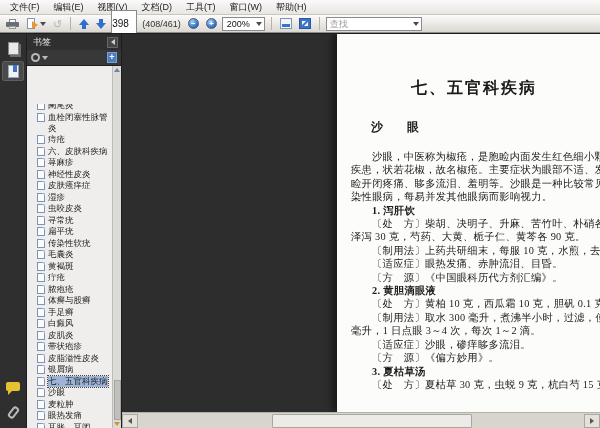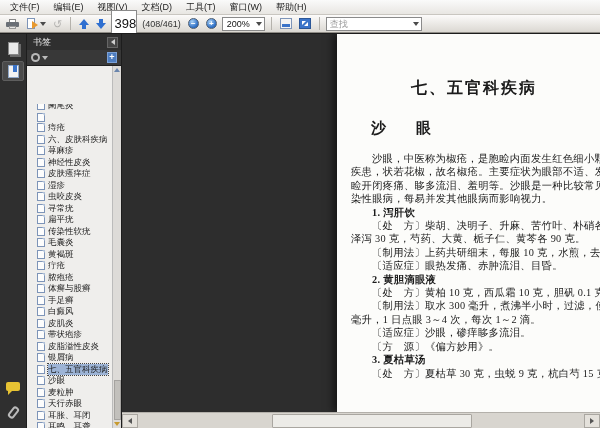--- a/index.html
+++ b/index.html
@@ -29,21 +29,21 @@
   .ic-export .pg { position:absolute; left:1px; top:0; width:8px; height:11px; background:#fff; border:1px solid #7d94b8; }
   .ic-export .ar { position:absolute; right:0; bottom:1px; width:0; height:0; border-top:4px solid transparent; border-bottom:4px solid transparent; border-left:6px solid #e8992e; }
 
   .ic-undo { font-size:11px; color:#555; line-height:12px; }
 
   .nav-arrow { display:flex; flex-direction:column; align-items:center; }
   .nav-arrow .tri-up { width:0; height:0; border-left:5px solid transparent; border-right:5px solid transparent; border-bottom:6px solid #2f6fd0; }
   .nav-arrow .stem { width:4px; height:4px; background:#2f6fd0; }
   .nav-arrow .tri-dn { width:0; height:0; border-left:5px solid transparent; border-right:5px solid transparent; border-top:6px solid #2f6fd0; }
 
-  .page-input { width:26px; height:28px; font-size:13px; text-align:right; border:1px solid #8a8a8a; background:#fff; color:#111; }
+  .page-input { width:26px; height:28px; font-size:10px; text-align:left; border:1px solid #8a8a8a; background:#fff; color:#111; }
   .page-count { font-size:9px; color:#333; white-space:nowrap; padding:0 2px; }
 
   .ic-zoom { width:11px; height:11px; border-radius:50%; background:radial-gradient(circle at 35% 30%, #a8d0f5, #2a6cc4 70%); border:1px solid #4d5d72;
              color:#fff; font-size:8px; line-height:9px; text-align:center; font-weight:bold; }
 
   .combo { height:14px; background:#fff; border:1px solid #8a8a8a; display:flex; align-items:center; font-size:9px; color:#111; padding:0 2px 0 4px; }
   .combo .caret-down { margin-left:6px; }
 
   .ic-fitw { width:12px; height:11px; background:#f4f4f4; border:1px solid #7d94b8; position:relative; }
   .ic-fitw::after { content:""; position:absolute; left:1px; right:1px; bottom:1px; height:3px; background:#3b74c9; }
@@ -96,21 +96,21 @@
   .bk-scroll { width:9px; background:#dddbd8; border-left:1px solid #bbb; display:flex; flex-direction:column; align-items:center; justify-content:space-between; padding:2px 0; }
   .chev-up { width:0; height:0; border-left:3px solid transparent; border-right:3px solid transparent; border-bottom:4px solid #6a85ad; }
   .chev-dn { width:0; height:0; border-left:3px solid transparent; border-right:3px solid transparent; border-top:4px solid #c79a2e; }
   .bk-thumb { width:7px; height:40px; background:#c2c0bc; border:1px solid #a5a3a0; margin-top:auto; margin-bottom:2px; }
 
   
   .docpane { flex:1; position:relative; background:#2d2d2d; overflow:hidden; }
   .page { position:absolute; left:215px; top:0; right:0; bottom:16px; background:#fcfcfa; box-shadow:-4px 0 8px rgba(0,0,0,.55); overflow:hidden;
           font-family:"Liberation Serif","DejaVu Serif",serif; color:#1b1b1b; }
   .doc-title { margin:44px 0 0 74px; font-size:16px; font-weight:bold; letter-spacing:2px; white-space:nowrap; }
-  .doc-heading { margin:20px 0 0 34px; font-size:15px; font-weight:bold; white-space:nowrap; }
+  .doc-heading { margin:20px 0 0 34px; font-size:12px; font-weight:bold; white-space:nowrap; }
   .doc-lines { margin:14px 0 0 14px; }
   .dline { font-size:10.3px; line-height:13.4px; white-space:nowrap; letter-spacing:.3px; }
   .dline.ind { padding-left:21px; }
   .dline.bold { font-weight:bold; }
 
   .hscroll { position:absolute; left:0; right:0; bottom:0; height:16px; background:#d8d5cf; border-top:1px solid #b3b0aa; display:flex; align-items:center; }
   .hs-btn { width:16px; height:14px; background:#e4e1db; border:1px solid #aaa7a1; display:flex; align-items:center; justify-content:center; }
   .tri-l { width:0; height:0; border-top:3px solid transparent; border-bottom:3px solid transparent; border-right:4px solid #555; }
   .tri-r { width:0; height:0; border-top:3px solid transparent; border-bottom:3px solid transparent; border-left:4px solid #555; }
   .hs-track { flex:1; position:relative; height:14px; }
@@ -221,20 +221,21 @@
         <span class="ic-newbk">+</span>
       </div>
       <div class="bk-body">
         <div class="bk-list" id="bk-list">
             <div class="bk-item clipped">
               <span class="bk-icon"></span>
               <span class="bk-label">阑尾炎</span>
             </div>
             <div class="bk-item">
               <span class="bk-icon"></span>
+              <span class="bk-label">血栓闭塞性脉管炎</span>
             </div>
             <div class="bk-item">
               <span class="bk-icon"></span>
               <span class="bk-label">痔疮</span>
             </div>
             <div class="bk-item">
               <span class="bk-icon"></span>
               <span class="bk-label">六、皮肤科疾病</span>
             </div>
             <div class="bk-item">
@@ -320,21 +321,21 @@
             <div class="bk-item">
               <span class="bk-icon"></span>
               <span class="bk-label">沙眼</span>
             </div>
             <div class="bk-item">
               <span class="bk-icon"></span>
               <span class="bk-label">麦粒肿</span>
             </div>
             <div class="bk-item">
               <span class="bk-icon"></span>
-              <span class="bk-label">天行赤眼</span>
+              <span class="bk-label">眼热发痛</span>
             </div>
             <div class="bk-item">
               <span class="bk-icon"></span>
               <span class="bk-label">耳胀、耳闭</span>
             </div>
             <div class="bk-item">
               <span class="bk-icon"></span>
               <span class="bk-label">耳鸣、耳聋</span>
             </div>
             <div class="bk-item">
@@ -361,20 +362,21 @@
         <div class="doc-lines" id="doc-lines">
             <div class="dline ind">沙眼，中医称为椒疮，是胞睑内面发生红色细小颗粒的</div>
             <div class="dline">疾患，状若花椒，故名椒疮。主要症状为眼部不适、发痒、胞</div>
             <div class="dline">睑开闭疼痛、眵多流泪、羞明等。沙眼是一种比较常见的传</div>
             <div class="dline">染性眼病，每易并发其他眼病而影响视力。</div>
             <div class="dline ind bold">1. 泻肝饮</div>
             <div class="dline ind">〔处　方〕柴胡、决明子、升麻、苦竹叶、朴硝各 60 克，</div>
             <div class="dline">泽泻 30 克，芍药、大黄、栀子仁、黄芩各 90 克。</div>
             <div class="dline ind">〔制用法〕上药共研细末，每服 10 克，水煎，去渣，温</div>
             <div class="dline ind">〔适应症〕眼热发痛、赤肿流泪、目昏。</div>
+            <div class="dline ind">〔方　源〕《中国眼科历代方剂汇编》。</div>
             <div class="dline ind bold">2. 黄胆滴眼液</div>
             <div class="dline ind">〔处　方〕黄柏 10 克，西瓜霜 10 克，胆矾 0.1 克，乌梅</div>
             <div class="dline ind">〔制用法〕取水 300 毫升，煮沸半小时，过滤，使成约 100</div>
             <div class="dline">毫升，1 日点眼 3～4 次，每次 1～2 滴。</div>
             <div class="dline ind">〔适应症〕沙眼，碜痒眵多流泪。</div>
             <div class="dline ind">〔方　源〕《偏方妙用》。</div>
             <div class="dline ind bold">3. 夏枯草汤</div>
             <div class="dline ind">〔处　方〕夏枯草 30 克，虫蜕 9 克，杭白芍 15 克，全</div>
           </div>
 

